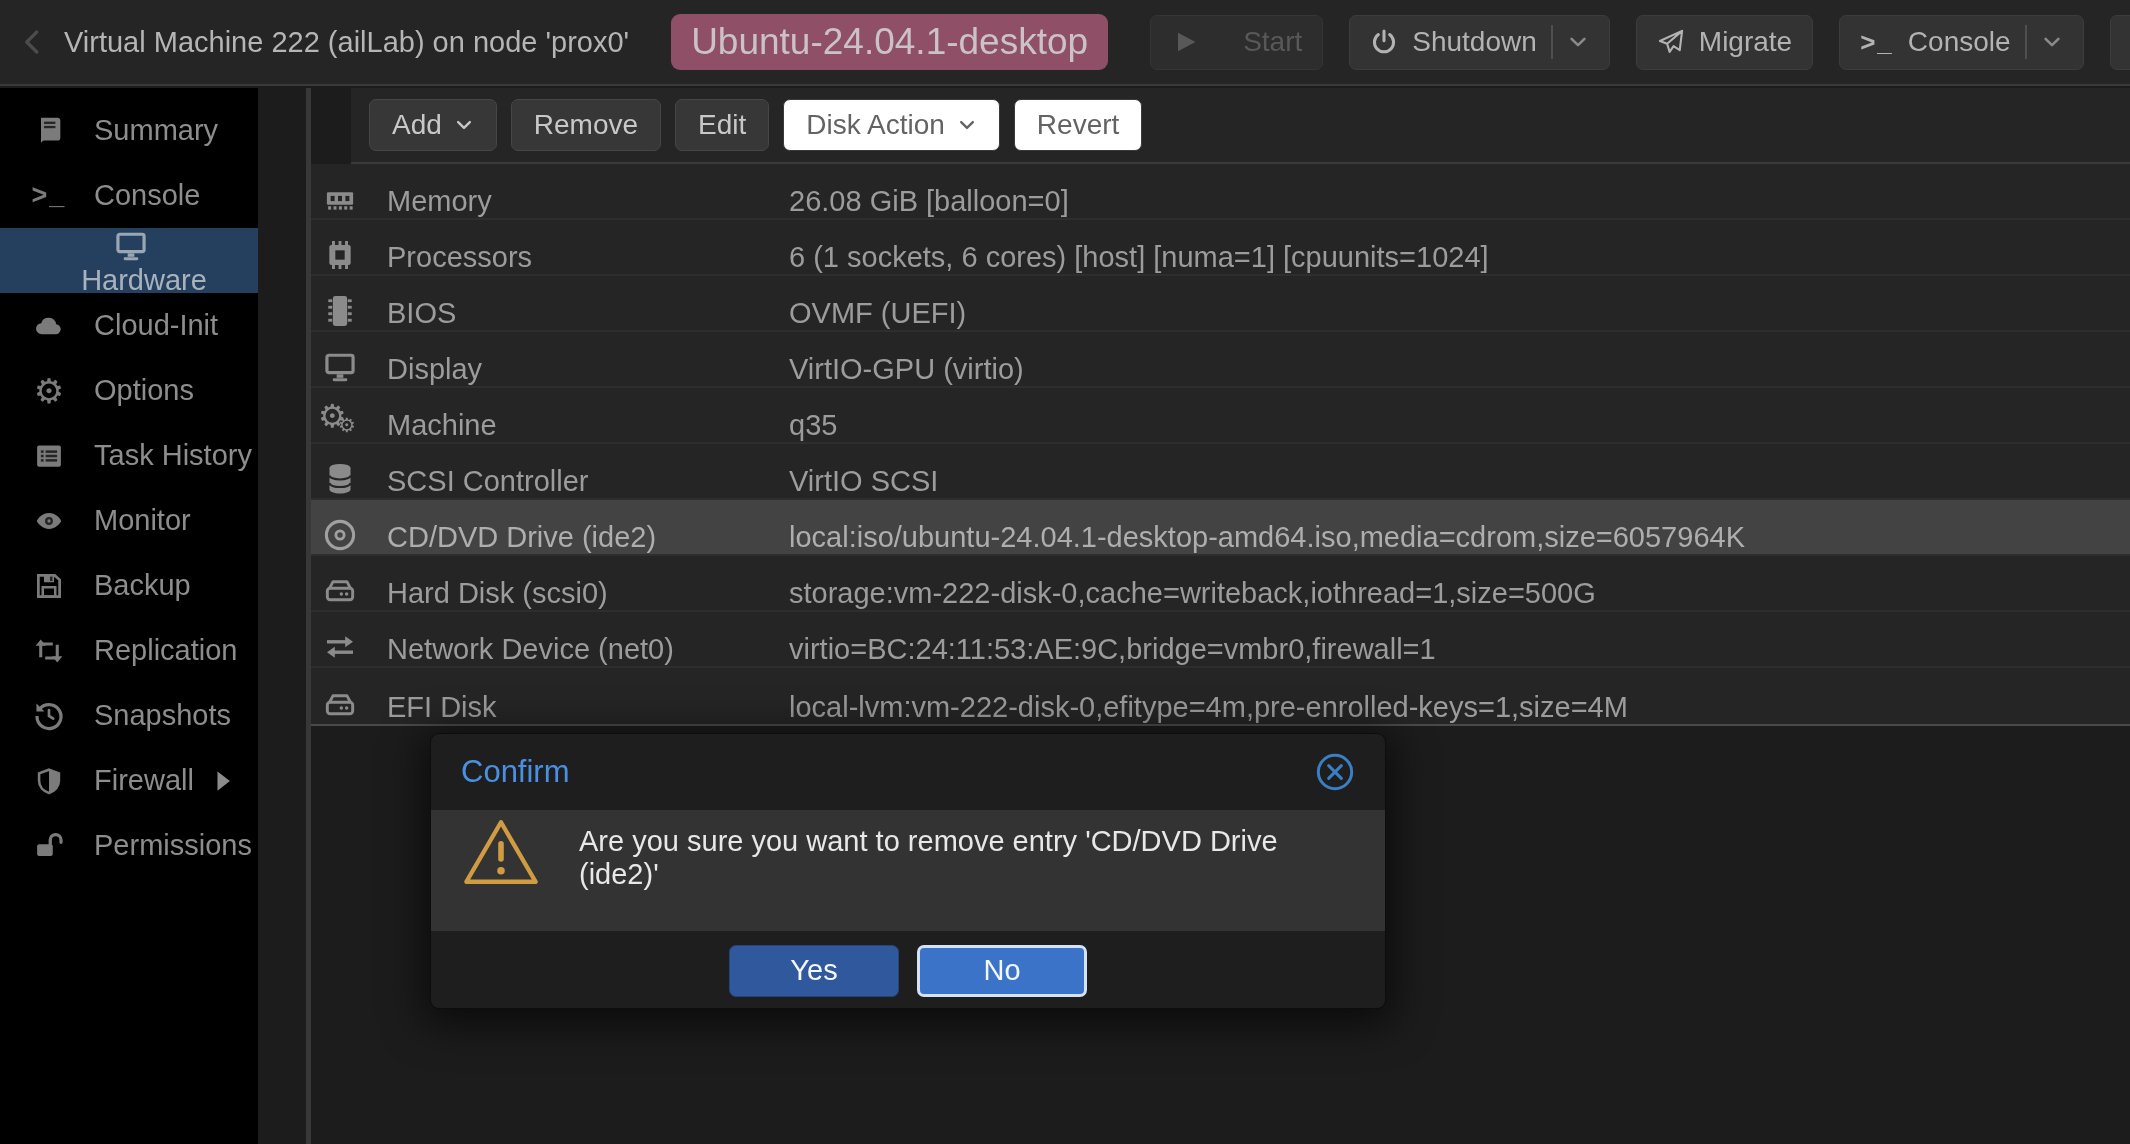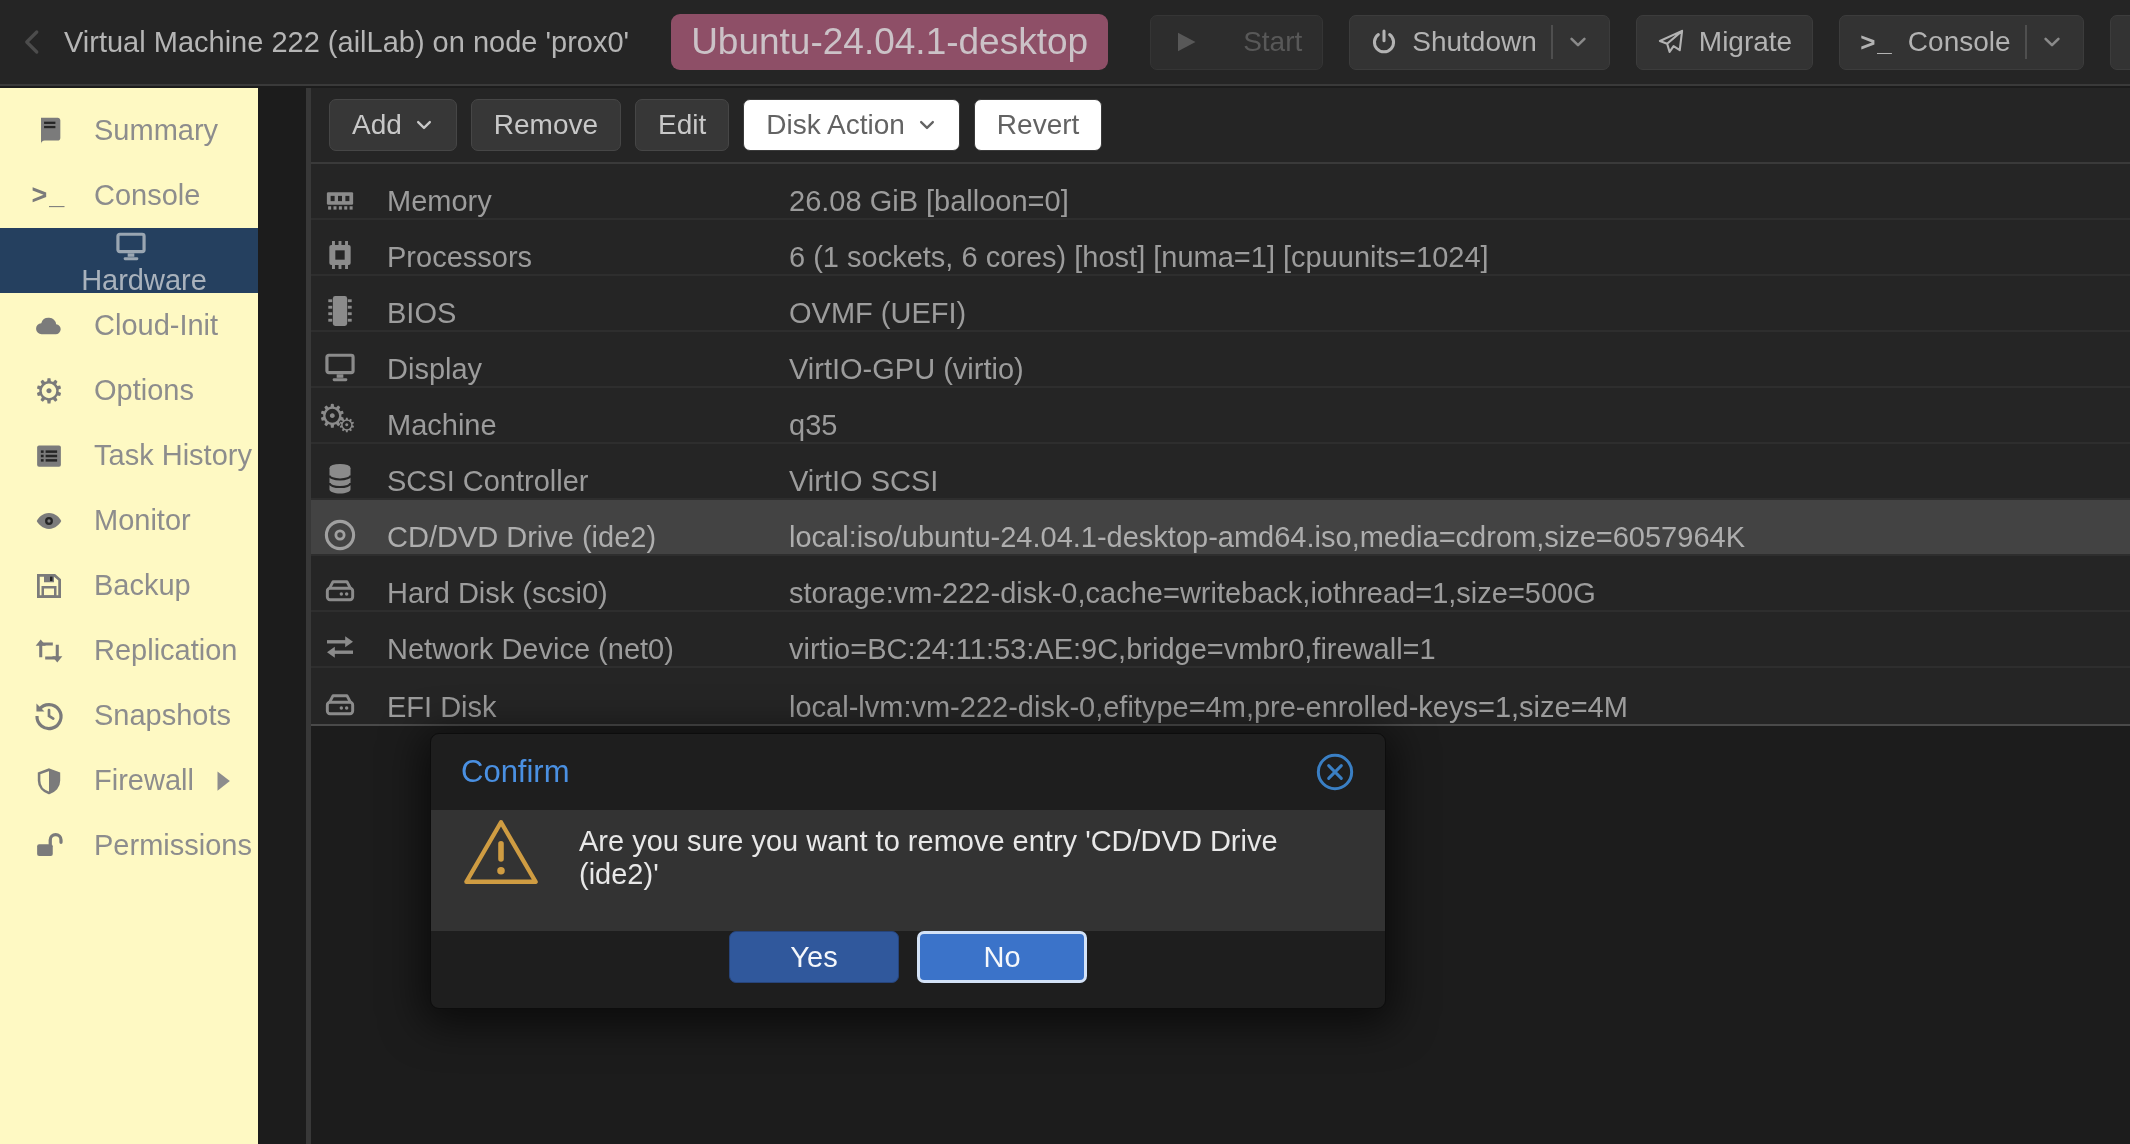--- a/index.html
+++ b/index.html
@@ -33,40 +33,40 @@
   .hbtn.dis { color:#585858; background:#2d2d2d; border-color:#353535;gap:44px; }
   .hbtn .bi { width:28px; height:28px; }
   .hbtn .term { font-weight:700; font-size:26px; letter-spacing:2px; }
   .vsep { width:2px; height:34px; background:#4f4f4f; }
   .chev-dn { width:22px; height:22px; color:#8a8a8a; }
   .overflow-chev { width:34px; height:34px; color:#6f6f6f; margin-left:8px; flex:0 0 auto; }
 
   
   .side {
     position:absolute; left:0; top:88px; width:258px; bottom:0;
-    background:#fef9c3; padding-top:10px;
+    background:#000000; padding-top:10px;
   }
   .splitter { position:absolute; left:306px; top:88px; width:5px; bottom:0; background:#383838; }
   .side-item {
     height:65px; display:flex; align-items:center; padding-left:30px;
     color:#8d8d8d; font-size:29px; cursor:default;
   }
   .side-item .si { width:38px; height:36px; color:#7b7b7b; margin-right:26px;
     display:flex; align-items:center; justify-content:center; flex:0 0 auto; }
   .side-item.sel { background:#25405f; color:#a9b2bc;flex-direction:column; }
   .side-item.sel .si { color:#9aa6b2; }
   .side-item .sub-caret { margin-left:auto; margin-right:26px; width:18px; height:22px; color:#8d8d8d; }
   .glyph { font-size:34px; line-height:1; }
   .term-glyph { font-weight:700; font-size:27px; letter-spacing:2px; }
 
   
   .main { position:absolute; left:311px; top:88px; right:0; bottom:0; background:#1c1c1c; }
   .tbar {
     height:76px; background:#252525; border-bottom:2px solid #3a3a3a;
-    display:flex; align-items:center; padding-left:18px; gap:14px;
+    display:flex; align-items:center; padding-left:18px; gap:14px;margin-left:40px;
   }
   .btn {
     height:52px; padding:0 22px; background:#373737; border:1px solid #464646;
     border-radius:7px; color:#c8c8c8; font-size:28px;
     display:flex; align-items:center; gap:12px; white-space:nowrap;
   }
   .btn.dis { color:#636363; background:#ffffff; border-color:#3a3a3a; }
   .btn .chev-dn { width:20px; height:20px; color:inherit; }
 
   
@@ -92,21 +92,21 @@
     position:absolute; left:430px; top:733px; width:956px; height:276px;
     background:#1e1e1e; border:1px solid #0d0d0d; border-radius:9px;
     box-shadow:0 8px 40px 8px rgba(0,0,0,0.6); overflow:hidden; z-index:5;
   }
   .dlg-hdr { height:76px; display:flex; align-items:center; justify-content:space-between; padding:0 30px; }
   .dlg-title { font-size:31px; color:#4a90e2; }
   .dlg-close { width:40px; height:40px; color:#3a7fc4; }
   .dlg-body { height:121px; background:#333333; display:flex; align-items:flex-start; padding:8px 30px; gap:38px; }
   .warn-tri { width:80px; height:68px; flex:0 0 auto; }
   .dlg-msg { font-size:29px; color:#e8e8e8; margin-top:7px; }
-  .dlg-ftr { height:79px; display:flex; align-items:flex-start; justify-content:center; gap:18px; }
+  .dlg-ftr { height:79px; display:flex; align-items:center; justify-content:center; gap:18px; }
   .dbtn { width:170px; height:52px; border-radius:7px; display:flex; align-items:center; justify-content:center;
     font-size:29px; color:#f4f7fb; }
   .dbtn.yes { background:#30589c; border:1px solid #27447a; }
   .dbtn.no  { background:#3b73c9; border:3px solid #d3e2f7; }
 </style>
 </head>
 <body>
 
 <div id="app">
 

